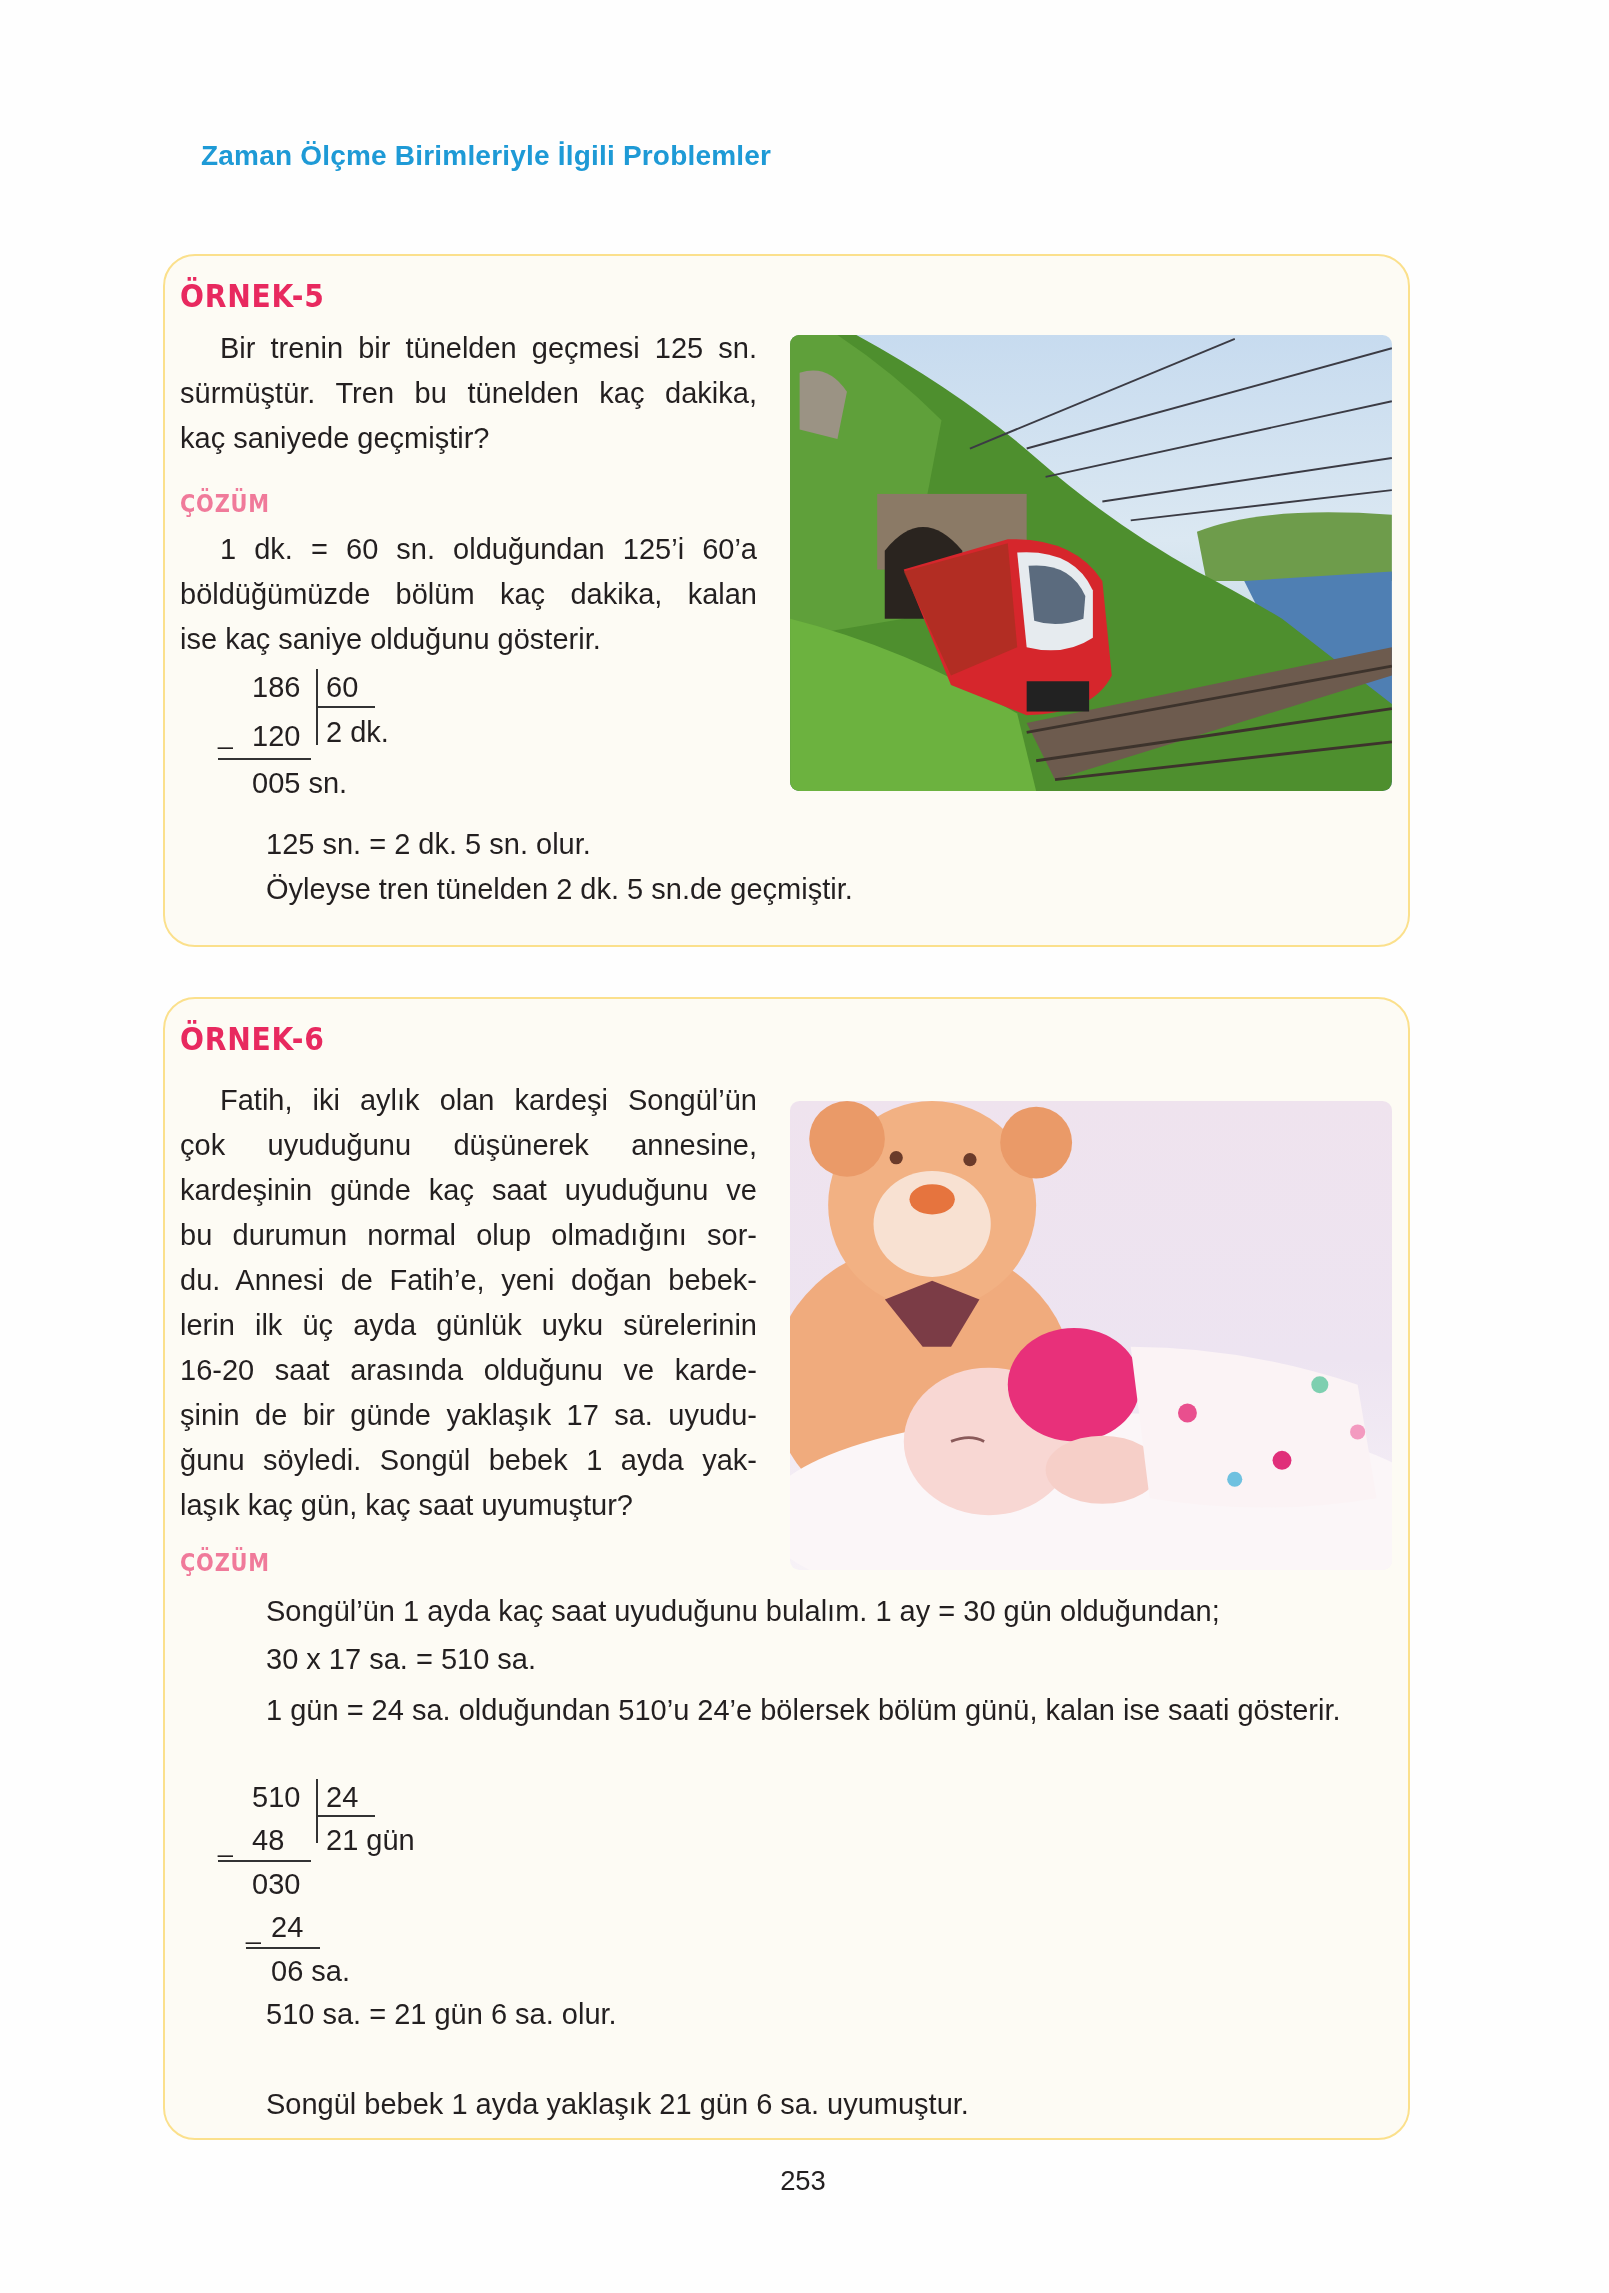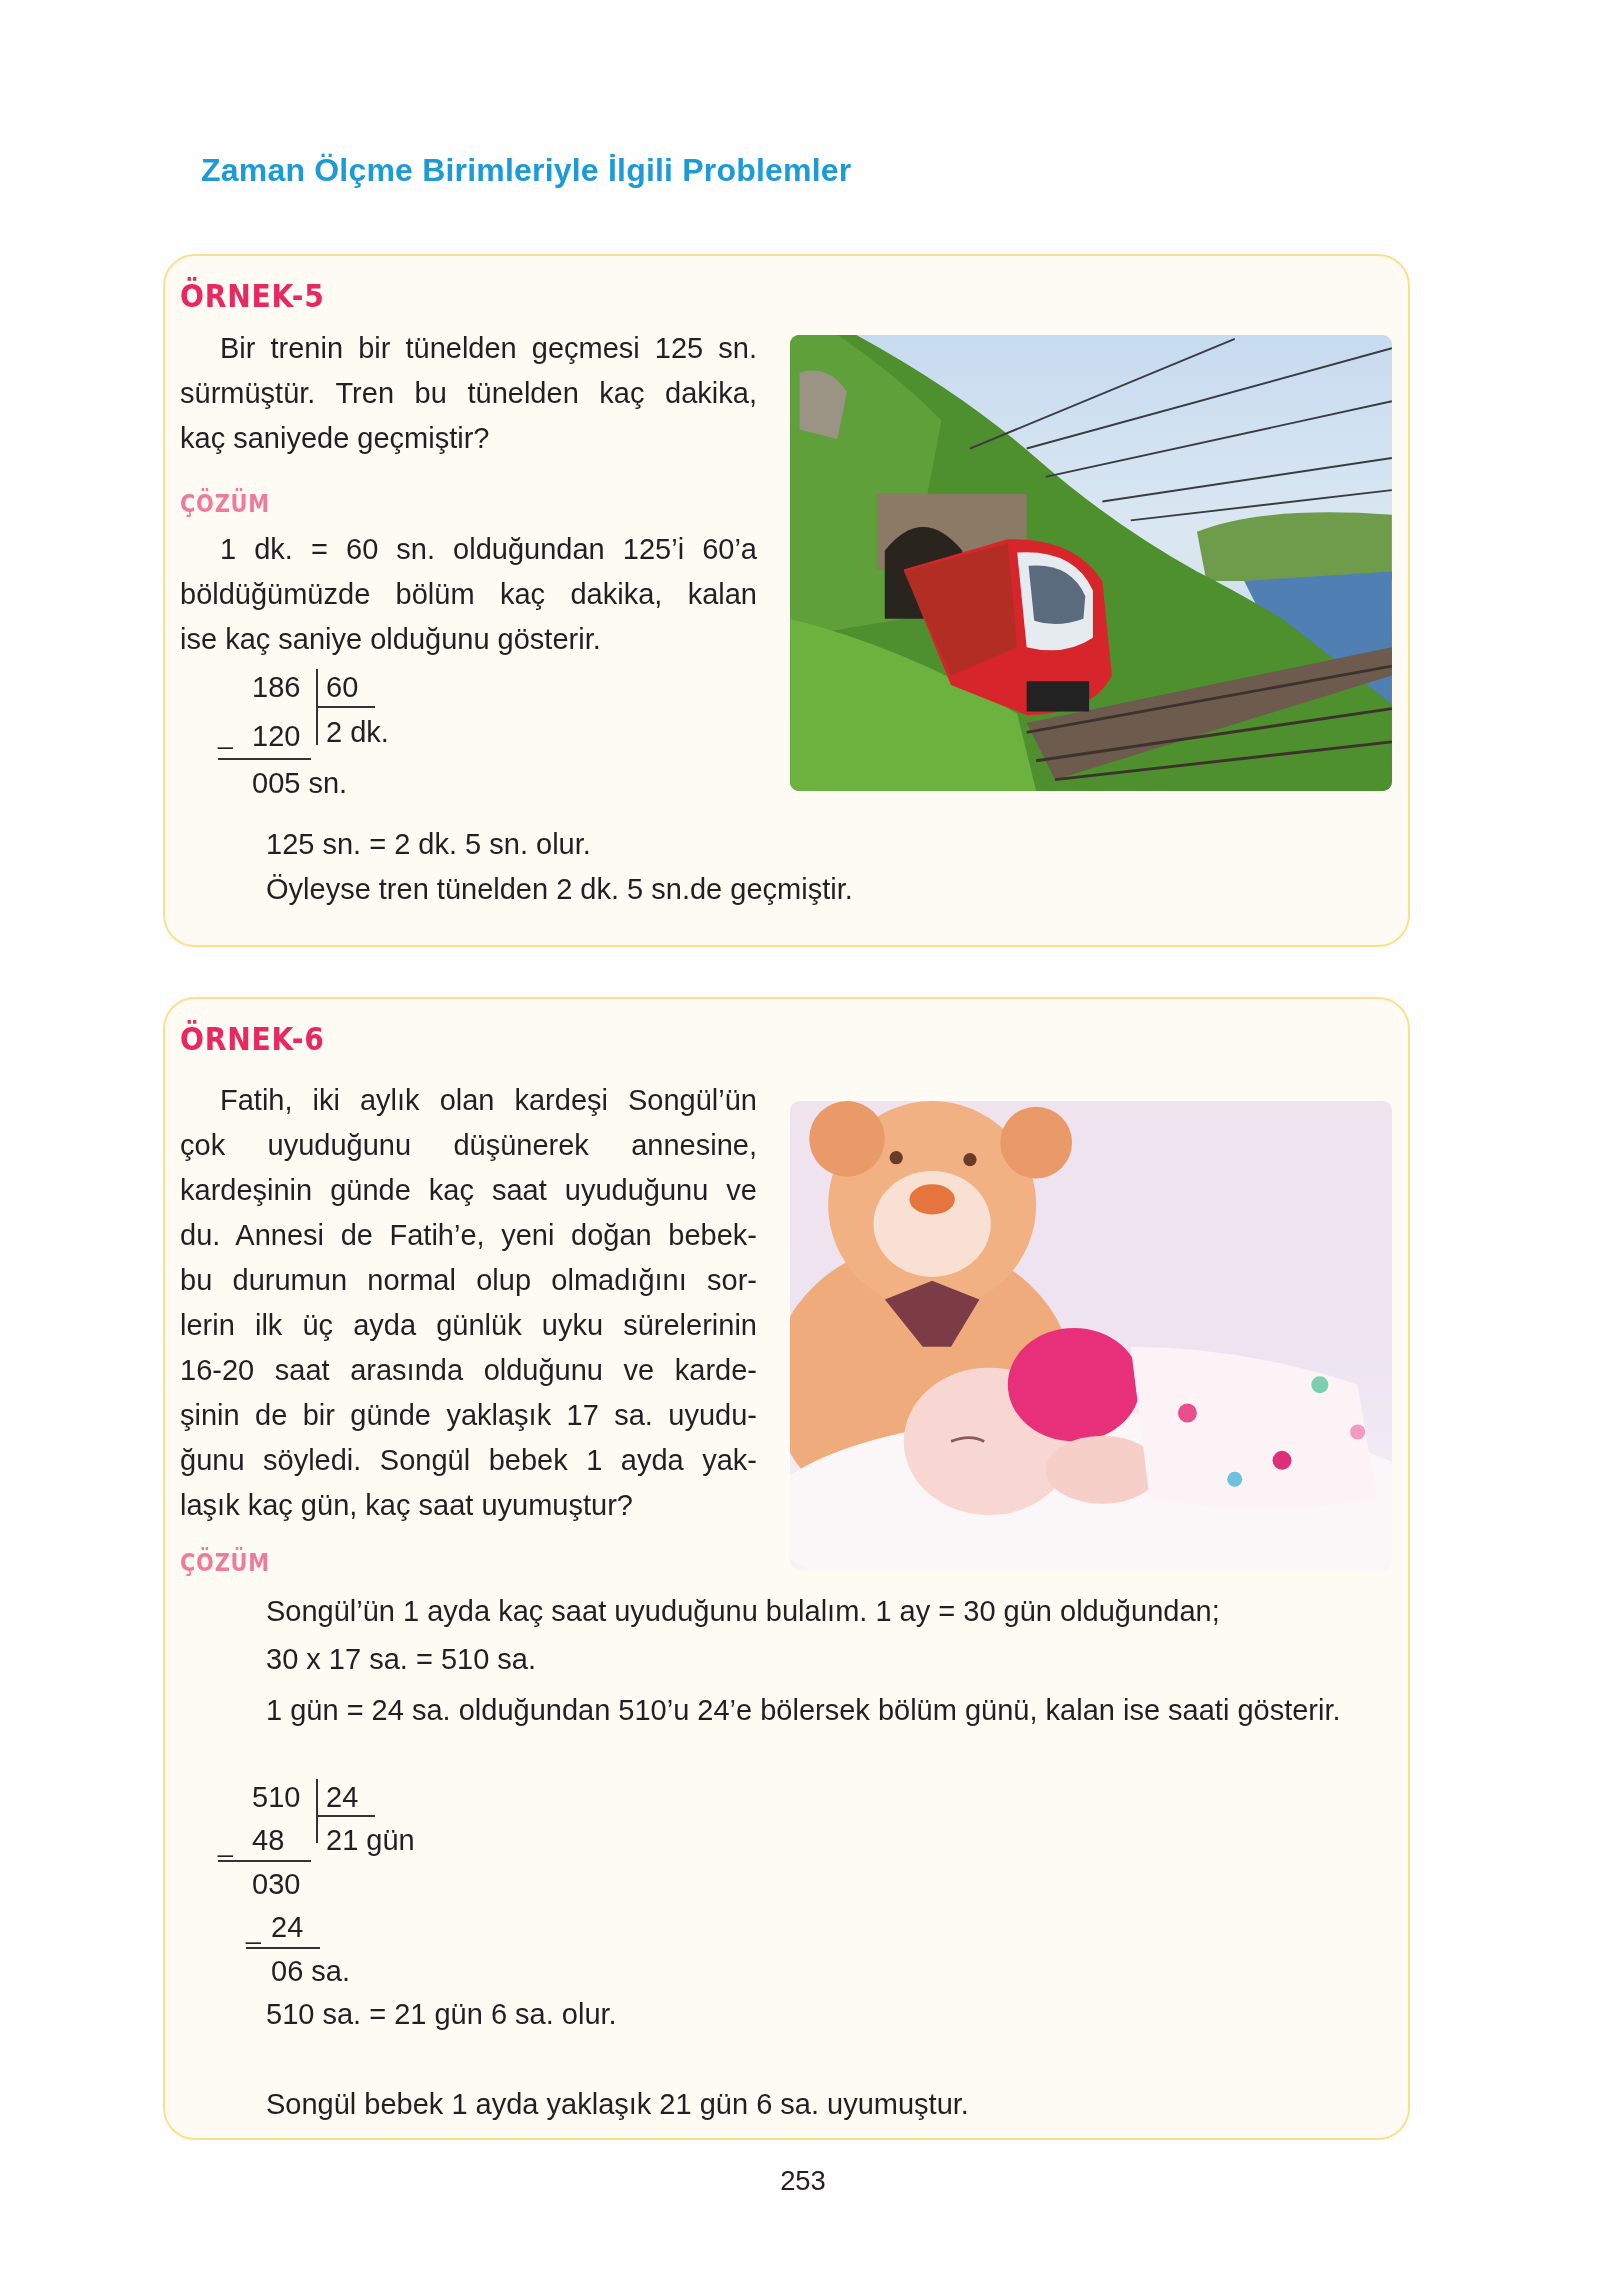--- a/index.html
+++ b/index.html
@@ -1,22 +1,22 @@
 <!DOCTYPE html>
 <html style="font-size:15px"><head>
 <meta charset="utf-8">
 <style>
   html, body { margin:0; padding:0; }
   body {
     width:1610px; height:2294px; background:#fefefe; position:relative;
     font-family:"Liberation Sans", sans-serif; color:#231f20; overflow:hidden;
   }
   .page-title {
-    position:absolute; left:201px; top:152px;
-    font-size:32px; font-weight:bold; color:#1e9ad6; letter-spacing:0.2px;
+    position:absolute; left:201px; top:140px;
+    font-size:28px; font-weight:bold; color:#1e9ad6; letter-spacing:0.2px;
   }
   .card {
     position:absolute; left:163px; width:1247px;
     background:#fdfbf4; border:2.8px solid #fbe08c; border-radius:32px;
     box-sizing:border-box;
   }
   #card-5 { top:254px; height:693px; }
   #card-6 { top:997px; height:1143px; }
   .ornek {
     position:absolute; left:15px;
@@ -133,22 +133,22 @@
   </div>
 </div>
 
 <div class="card" id="card-6">
   <div class="ornek" style="top:21px;">ÖRNEK-6</div>
 
   <div class="para" style="left:15px; top:79px; width:577px;">
     <div style="text-align-last:justify;"><span class="ind"></span><span>Fatih, iki aylık olan kardeşi Songül’ün</span></div>
     <div style="text-align-last:justify;word-spacing:19px;"><span>çok uyuduğunu düşünerek annesine,</span></div>
     <div style="text-align-last:justify;"><span>kardeşinin günde kaç saat uyuduğunu ve</span></div>
+    <div style="text-align-last:justify;"><span>bu durumun normal olup olmadığını sor-</span></div>
     <div style="text-align-last:justify;"><span>du. Annesi de Fatih’e, yeni doğan bebek-</span></div>
-    <div style="text-align-last:justify;"><span>bu durumun normal olup olmadığını sor-</span></div>
     <div style="text-align-last:justify;"><span>lerin ilk üç ayda günlük uyku sürelerinin</span></div>
     <div style="text-align-last:justify;"><span>16-20 saat arasında olduğunu ve karde-</span></div>
     <div style="text-align-last:justify;"><span>şinin de bir günde yaklaşık 17 sa. uyudu-</span></div>
     <div style="text-align-last:justify;"><span>ğunu söyledi. Songül bebek 1 ayda yak-</span></div>
     <div><span>laşık kaç gün, kaç saat uyumuştur?</span></div>
   </div>
 
   <div class="cozum" style="top:549px;">ÇÖZÜM</div>
 
   <div class="line" style="left:53px; top:596px;">Songül’ün 1 ayda kaç saat uyuduğunu bulalım. 1 ay = 30 gün olduğundan;</div>

